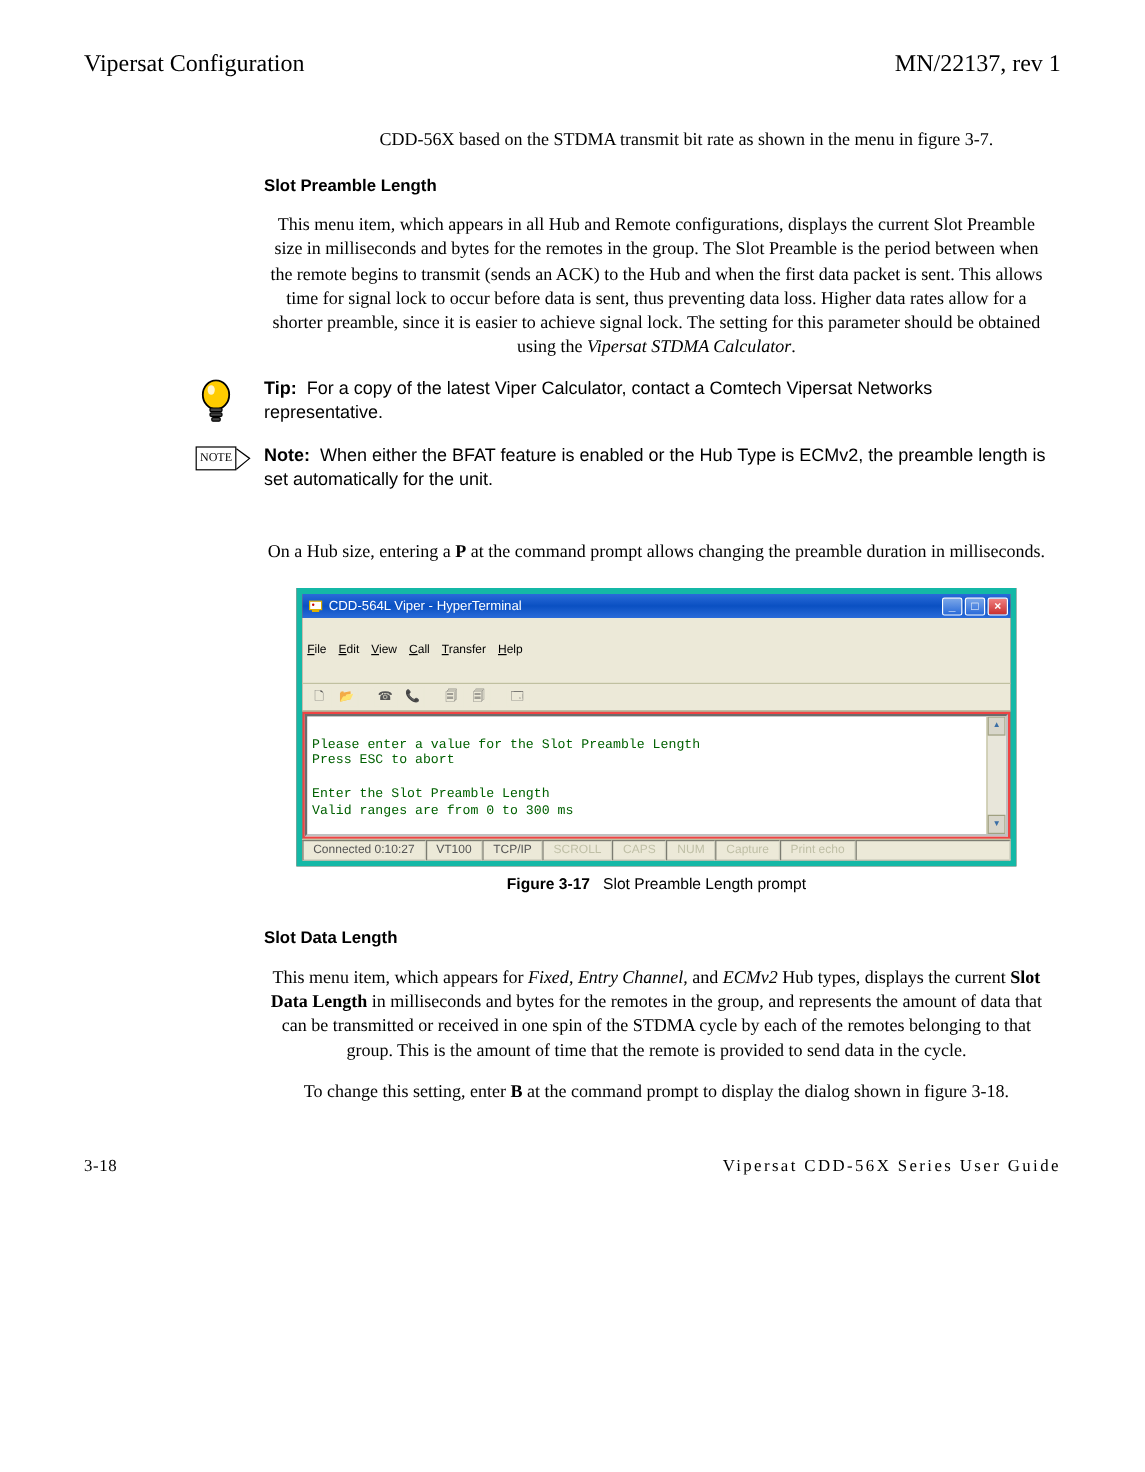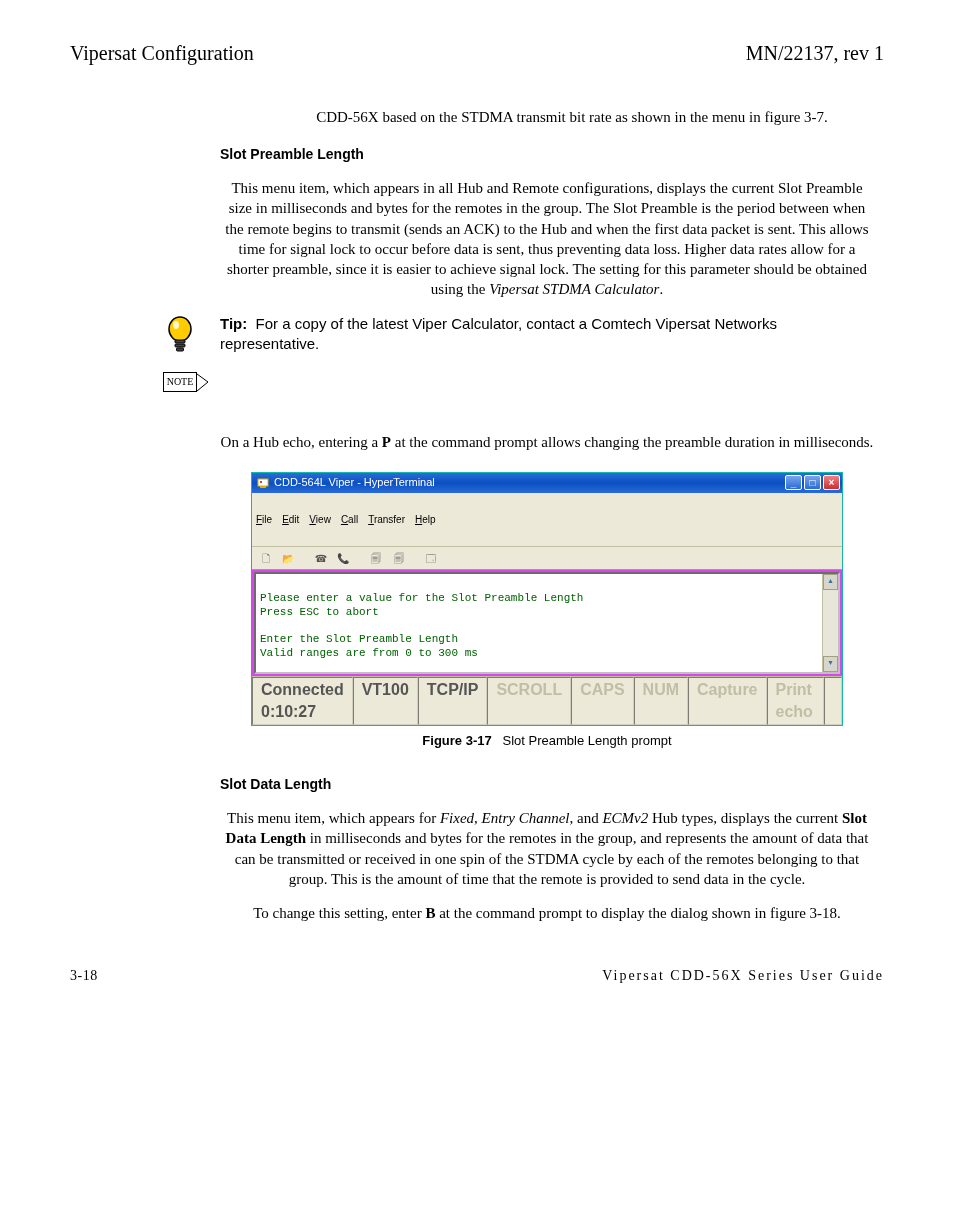--- a/index.html
+++ b/index.html
@@ -64,22 +64,22 @@
     line-height: 1;
     position: relative;
   }
   .fig {
     margin: 20px auto 6px auto;
     text-align: center;
   }
   .ht-window {
     width: 590px;
     margin: 0 auto;
-    border: 1px solid #14b8a6;
-    background: #d946ef;
+    border: 5px solid #14b8a6;
+    background: #ef4444;
     text-align: left;
     font-family: Tahoma, Arial, sans-serif;
   }
   .ht-titlebar {
     height: 20px;
     background: linear-gradient(to bottom, #2a6bd9 0%, #0a50c2 50%, #2a6bd9 100%);
     color: #fff;
     display: flex;
     align-items: center;
     font-size: 11px;
@@ -169,24 +169,23 @@
     border: 1px solid #a0a080;
     font-size: 8px;
     text-align: center;
     line-height: 12px;
     color: #3a6ea5;
   }
   .ht-term .scroll .arrow.up { position: absolute; top:0; left:0; right:0;}
   .ht-term .scroll .arrow.down { position: absolute; bottom:0; left:0; right:0;}
   .ht-status {
     background: #ece9d8;
-    font-size: 16px;
+    font-size: 10px;
     display: flex;
     border-top: 1px solid #c0c0a0;
-    font-weight: bold;
   }
   .ht-status .cell {
     border: 1px inset #d0d0c0;
     padding: 1px 8px;
     color: #555;
   }
   .ht-status .cell.dim {
     color: #bfbfa6;
   }
   .fig-caption {
@@ -245,24 +244,27 @@
     <div class="callout-icon-col">
       <div style="position:relative;">
         <div class="note-box">
           <span>NOTE</span>
         </div>
         <svg width="14" height="22" style="position:absolute; right:-13px; top:1px;">
           <polyline points="1,1 12,9 1,18" fill="none" stroke="#000" stroke-width="1"></polyline>
         </svg>
       </div>
     </div>
+    <div class="note-body">
+      <b>Note:</b>&nbsp;&nbsp;<span>When either the BFAT feature is enabled or the Hub Type is ECMv2, the preamble length is set automatically for the unit.</span>
+    </div>
   </div>
 
   <p class="para" style="margin-top:40px;">
-    <span>On a Hub echo, entering a </span><b>P</b><span> at the command prompt allows changing the preamble duration in milliseconds.</span>
+    <span>On a Hub size, entering a </span><b>P</b><span> at the command prompt allows changing the preamble duration in milliseconds.</span>
   </p>
 
   <div class="fig">
     <div class="ht-window">
       <div class="ht-titlebar">
         <div class="title-left">
           <span class="phone-icon">
             <svg width="14" height="14" viewBox="0 0 14 14">
                 <rect x="2" y="3" width="10" height="7" fill="#fff" stroke="#e0b000"></rect>
                 <rect x="4" y="10" width="6" height="2" fill="#e0b000"></rect>

